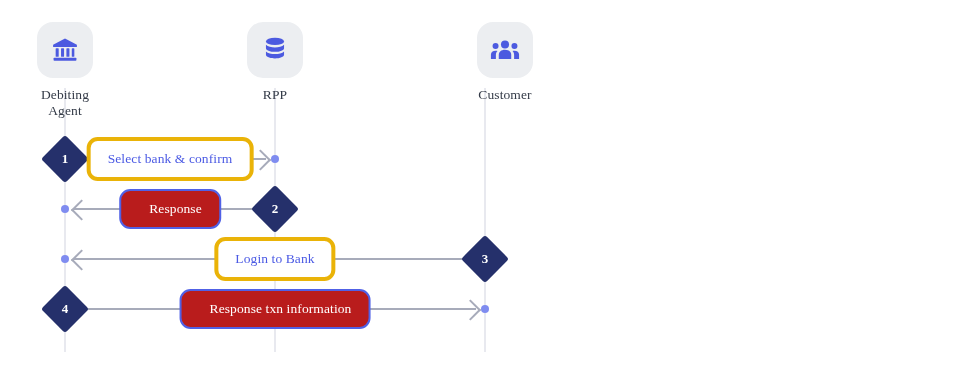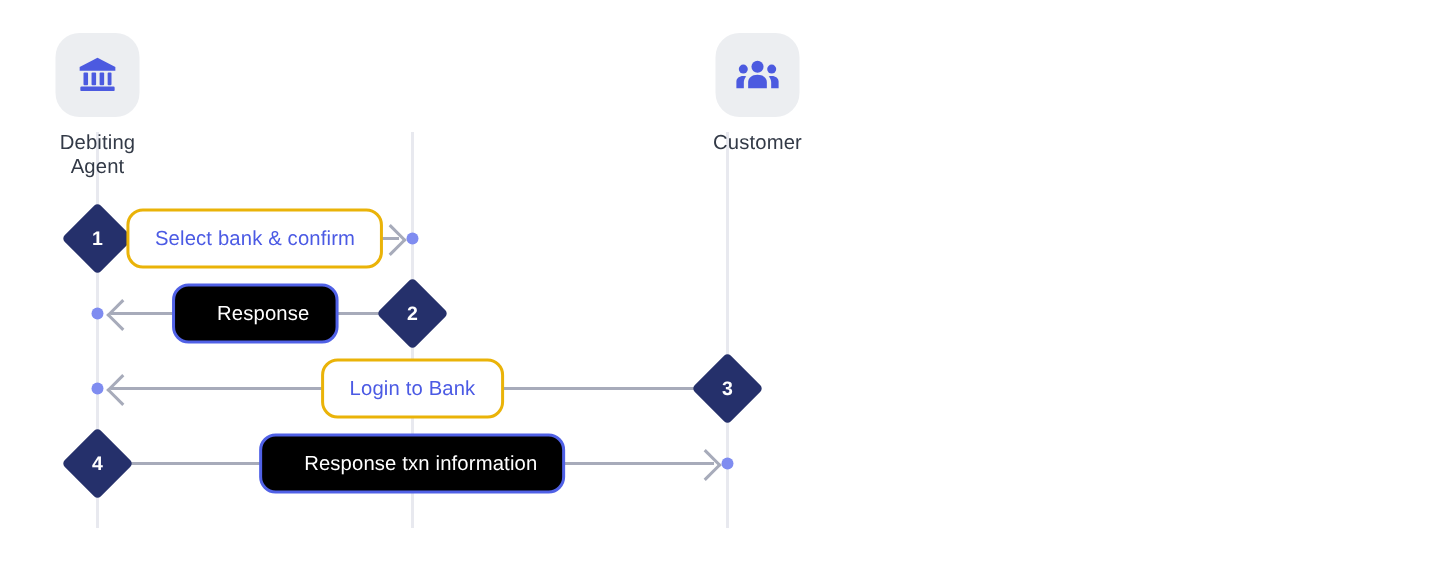--- a/index.html
+++ b/index.html
@@ -11,20 +11,21 @@
     font-family: "Liberation Sans", sans-serif;
     -webkit-font-smoothing: antialiased;
   }
 
   #diagram {
     position: relative;
     width: 970px;
     height: 359px;
     background: #ffffff;
     overflow: hidden;
+    font-family: Liberation Serif, serif;
   }
 
   
   .lifeline {
     position: absolute;
     top: 88px;
     width: 2px;
     height: 264px;
     background: #e8e9ef;
   }
@@ -132,25 +133,25 @@
     transform: translate(-50%, -50%);
     padding: 10px 17px;
     border-radius: 11px;
     font-size: 13.5px;
     line-height: 16px;
     white-space: nowrap;
     letter-spacing: 0.1px;
   }
   .pill.outline {
     background: #ffffff;
-    border: 2px solid #eab308;
+    border: 4px solid #eab308;
     color: #4b5ae4;
   }
   .pill.filled {
-    background: #000000;
+    background: #b91c1c;
     border: 2px solid #5061e6;
     color: #ffffff;
     padding-left: 28px;
   }
 </style>
 </head>
 <body>
 
 <div id="diagram">
 
@@ -166,20 +167,30 @@
         <rect x="8.6" y="10.6" width="2.6" height="7.2" rx="0.5"></rect>
         <rect x="13.2" y="10.6" width="2.6" height="7.2" rx="0.5"></rect>
         <rect x="17.8" y="10.6" width="2.2" height="7.2" rx="0.5"></rect>
         <rect x="2.2" y="18.6" width="19.6" height="2.6" rx="0.7"></rect>
       </svg>
     </div>
     <div class="actor-label">Debiting
 Agent</div>
   </div>
 
+  <div class="actor" style="left:275px">
+    <div class="actor-tile">
+      <svg width="26" height="28" viewBox="0 0 24 26" fill="#4c5ae0" aria-hidden="true">
+        <ellipse cx="12" cy="5" rx="8.4" ry="3.4"></ellipse>
+        <path d="M3.6 8.2v3.1c0 1.9 3.76 3.4 8.4 3.4s8.4-1.5 8.4-3.4V8.2c-1.7 1.6-5 2.4-8.4 2.4s-6.7-.8-8.4-2.4z"></path>
+        <path d="M3.6 14.4v3.1c0 1.9 3.76 3.4 8.4 3.4s8.4-1.5 8.4-3.4v-3.1c-1.7 1.6-5 2.4-8.4 2.4s-6.7-.8-8.4-2.4z"></path>
+      </svg>
+    </div>
+    <div class="actor-label">RPP</div>
+  </div>
 
   <div class="actor" style="left:505px">
     <div class="actor-tile">
       <svg width="30" height="28" viewBox="0 0 26 24" fill="#4c5ae0" aria-hidden="true">
         <circle cx="13" cy="7.2" r="3.5"></circle>
         <circle cx="4.8" cy="8.6" r="2.6"></circle>
         <circle cx="21.2" cy="8.6" r="2.6"></circle>
         <path d="M13 11.8c-3.3 0-5.4 1.9-5.4 4.3v3.6h10.8v-3.6c0-2.4-2.1-4.3-5.4-4.3z"></path>
         <path d="M4.8 12.6c-2.4 0-4 1.4-4 3.2v3.9h4.3v-3.4c0-1.4.5-2.6 1.4-3.5-.5-.1-1.1-.2-1.7-.2z"></path>
         <path d="M21.2 12.6c-.6 0-1.2.1-1.7.2.9.9 1.4 2.1 1.4 3.5v3.4h4.3v-3.9c0-1.8-1.6-3.2-4-3.2z"></path>

